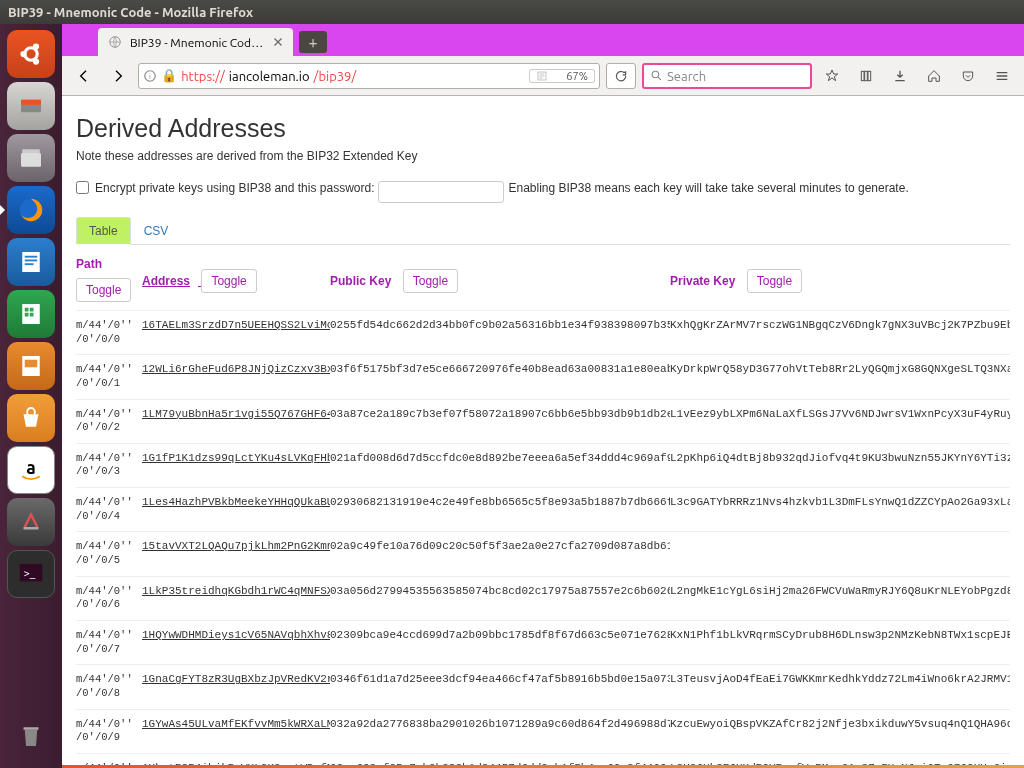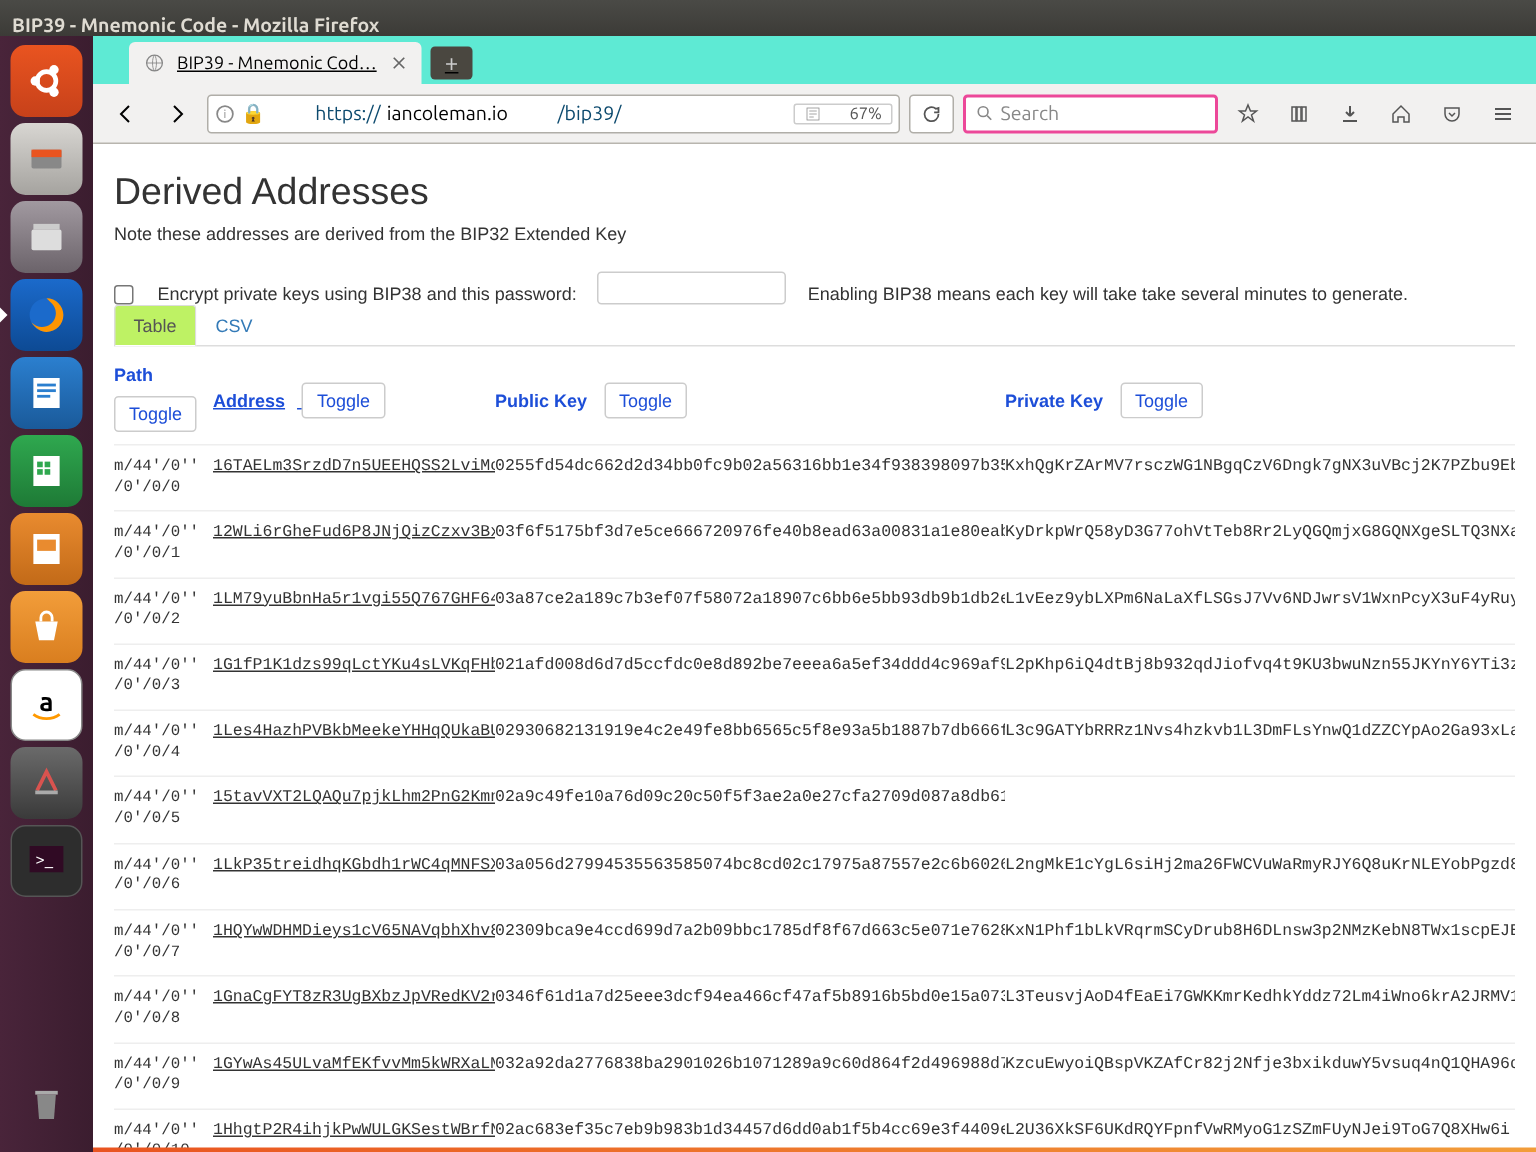--- a/index.html
+++ b/index.html
@@ -1,19 +1,19 @@
 <!DOCTYPE html>
 <html><head>
 <meta charset="utf-8">
 <style>
 * { margin: 0; padding: 0; box-sizing: border-box; }
 body { font-family: Ubuntu, "Segoe UI", Arial, sans-serif; font-size: 13px; background: #fff; width: 1024px; height: 768px; overflow: hidden; position: relative; }
 
 
-.titlebar { height: 24px; background: linear-gradient(to bottom, #4a4a46, #3c3b37); color: #dfdbd2; display: flex; align-items: flex-end; padding: 0 8px; font-size: 13px; font-weight: bold; }
+.titlebar { height: 24px; background: linear-gradient(to bottom, #4a4a46, #3c3b37); color: #dfdbd2; display: flex; align-items: center; padding: 0 8px; font-size: 13px; font-weight: bold; }
 .titlebar .spacer { flex: 1; }
 .tray { display: flex; align-items: center; gap: 14px; font-weight: normal; font-size: 12px; }
 .tray svg { fill: #dfdbd2; width: 16px; height: 16px; }
 .tray .lang { background: #5a5a56; border-radius: 2px; padding: 0 4px; font-size: 11px; }
 .tray .time { font-size: 13px; }
 
 
 .launcher { position: absolute; left: 0; top: 24px; width: 62px; height: 744px; background: linear-gradient(to right, #49243a, #3b1d2f); padding-top: 6px; display: flex; flex-direction: column; align-items: center; gap: 4px; }
 .launcher-item { width: 48px; height: 48px; border-radius: 10px; display: flex; align-items: center; justify-content: center; position: relative; }
 .launcher-item.active::before { content: ""; position: absolute; left: -7px; top: 50%; transform: translateY(-50%); width: 0; height: 0; border-top: 5px solid transparent; border-bottom: 5px solid transparent; border-left: 5px solid #fff; }
@@ -26,55 +26,55 @@
 .li-impress { background: linear-gradient(to bottom, #e98b2f, #c26a18); }
 .li-software { background: linear-gradient(to bottom, #f29d3a, #d97e1f); }
 .li-amazon { background: #fff; border: 1px solid #888; }
 .li-settings { background: linear-gradient(to bottom, #6a6a6a, #3a3a3a); }
 .li-terminal { background: #2d2d2d; border: 1px solid #555; }
 .li-trash { background: transparent; margin-top: auto; margin-bottom: 8px; }
 .launcher-item svg { width: 30px; height: 30px; }
 
 
 .browser { position: absolute; left: 62px; top: 24px; right: 0; bottom: 0; background: #fff; display: flex; flex-direction: column; }
-.tabstrip { height: 32px; background: #5eead4; display: flex; align-items: flex-end; padding-left: 24px; text-decoration: underline; }
+.tabstrip { height: 32px; background: #d946ef; display: flex; align-items: flex-end; padding-left: 36px; }
 .tab { background: #f2f1f0; height: 28px; border-radius: 4px 4px 0 0; display: flex; align-items: center; padding: 0 8px 0 10px; font-size: 12px; gap: 8px; min-width: 180px; }
 .tab svg.globe { width: 14px; height: 14px; }
 .tab .tabclose { width: 14px; height: 14px; cursor: pointer; }
 .newtab { width: 28px; height: 22px; background: #4a4740; border-radius: 3px; margin-left: 6px; margin-bottom: 3px; display: flex; align-items: center; justify-content: center; color: #ccc; font-size: 16px; cursor: pointer; }
 
 .navbar { height: 40px; background: #f2f1f0; border-bottom: 1px solid #b8b5ae; display: flex; align-items: center; padding: 0 8px; gap: 6px; }
 .navbtn { width: 28px; height: 28px; display: flex; align-items: center; justify-content: center; border-radius: 3px; cursor: pointer; }
 .navbtn.disabled svg { fill: #b0aea8; }
 .navbtn svg { width: 16px; height: 16px; fill: #555; }
 .urlbar { flex: 1; height: 26px; background: #fff; border: 1px solid #b0aea8; border-radius: 3px; display: flex; align-items: center; padding: 0 4px; gap: 4px; font-size: 13px; }
 .urlbar .lock { color: #12bc00; font-size: 13px; }
-.urlbar .url-gray { color: #0c4a6e; margin-left: 29px; }
+.urlbar .url-gray { color: #ef4444; }
 .urlbar .url-black { color: #000; }
 .urlbar .zoombox { margin-left: auto; border: 1px solid #ccc; border-radius: 2px; padding: 0 6px; font-size: 11px; color: #555; display: flex; align-items: flex-end; gap: 18px; }
 .reloadbtn { width: 30px; height: 26px; border: 1px solid #b0aea8; background: #fff; border-radius: 3px; display: flex; align-items: center; justify-content: center; cursor: pointer; }
 .searchbar { width: 170px; height: 26px; background: #fff; border: 2px solid #ec4899; border-radius: 3px; display: flex; align-items: center; padding: 0 6px; gap: 4px; font-size: 13px; color: #888; }
 .toolicon { width: 28px; height: 28px; display: flex; align-items: center; justify-content: center; cursor: pointer; }
 .toolicon svg { width: 16px; height: 16px; fill: #555; }
 
 
 .page { flex: 1; overflow: hidden; padding: 18px 0 0 0; font-family: "Helvetica Neue", Arial, sans-serif; color: #333; position: relative; }
 .container { padding: 0 14px 0 14px; }
 h2.page-title { font-size: 25px; font-weight: 500; color: #333; margin-bottom: 6px; }
 .note { font-size: 12px; color: #333; margin-bottom: 18px; }
-.bip38-row { display: flex; align-items: flex-end; gap: 14px; font-size: 12px; }
+.bip38-row { display: flex; align-items: flex-start; gap: 4px; font-size: 12px; margin-bottom: 14px; }
 .bip38-row input[type=checkbox] { margin: 0 2px 0 0; }
 .bip38-row input[type=text] { height: 22px; border: 1px solid #ccc; border-radius: 3px; width: 126px; padding: 0 4px; }
 
 .tabs-nav { border-bottom: 1px solid #ddd; display: flex; margin-bottom: 8px; }
 .tabs-nav .tabn { padding: 6px 12px; font-size: 12px; color: #337ab7; cursor: pointer; border: 1px solid transparent; border-radius: 3px 3px 0 0; margin-bottom: -1px; }
 .tabs-nav .tabn.active { color: #555; border: 1px solid #ddd; border-bottom-color: #fff; background: #bef264; }
 
 .addr-table { width: 100%; font-family: "Courier New", monospace; font-size: 11px; }
-.addr-header { display: flex; align-items: center; padding: 4px 0 8px 0; font-family: "Helvetica Neue", Arial, sans-serif; font-size: 12px; font-weight: bold; color: #1d4ed8; gap: 0; }
+.addr-header { display: flex; align-items: center; padding: 4px 0 8px 0; font-family: "Helvetica Neue", Arial, sans-serif; font-size: 12px; font-weight: bold; color: #a21caf; gap: 0; }
 .col-path { width: 66px; flex-shrink: 0; }
 .col-addr { width: 188px; flex-shrink: 0; text-decoration: underline; }
 .col-pub { width: 340px; flex-shrink: 0; }
 .col-priv { flex: 1; overflow: hidden; }
 .togglebtn { display: inline-block; font-family: "Helvetica Neue", Arial, sans-serif; font-size: 12px; font-weight: normal; background: #fff; border: 1px solid #ccc; border-radius: 3px; padding: 4px 9px; cursor: pointer; margin-top: 3px; }
 .addr-header .hdr-label { margin-right: 8px; }
 .pathlabel { font-weight: bold; display: block; margin-bottom: 4px; }
 
 .addr-row { display: flex; padding: 8px 0; border-top: 1px solid #eee; white-space: nowrap; overflow: hidden; }
 .addr-row .col-path { font-family: "Courier New", monospace; font-size: 10.5px; line-height: 1.3; color: #333; }

